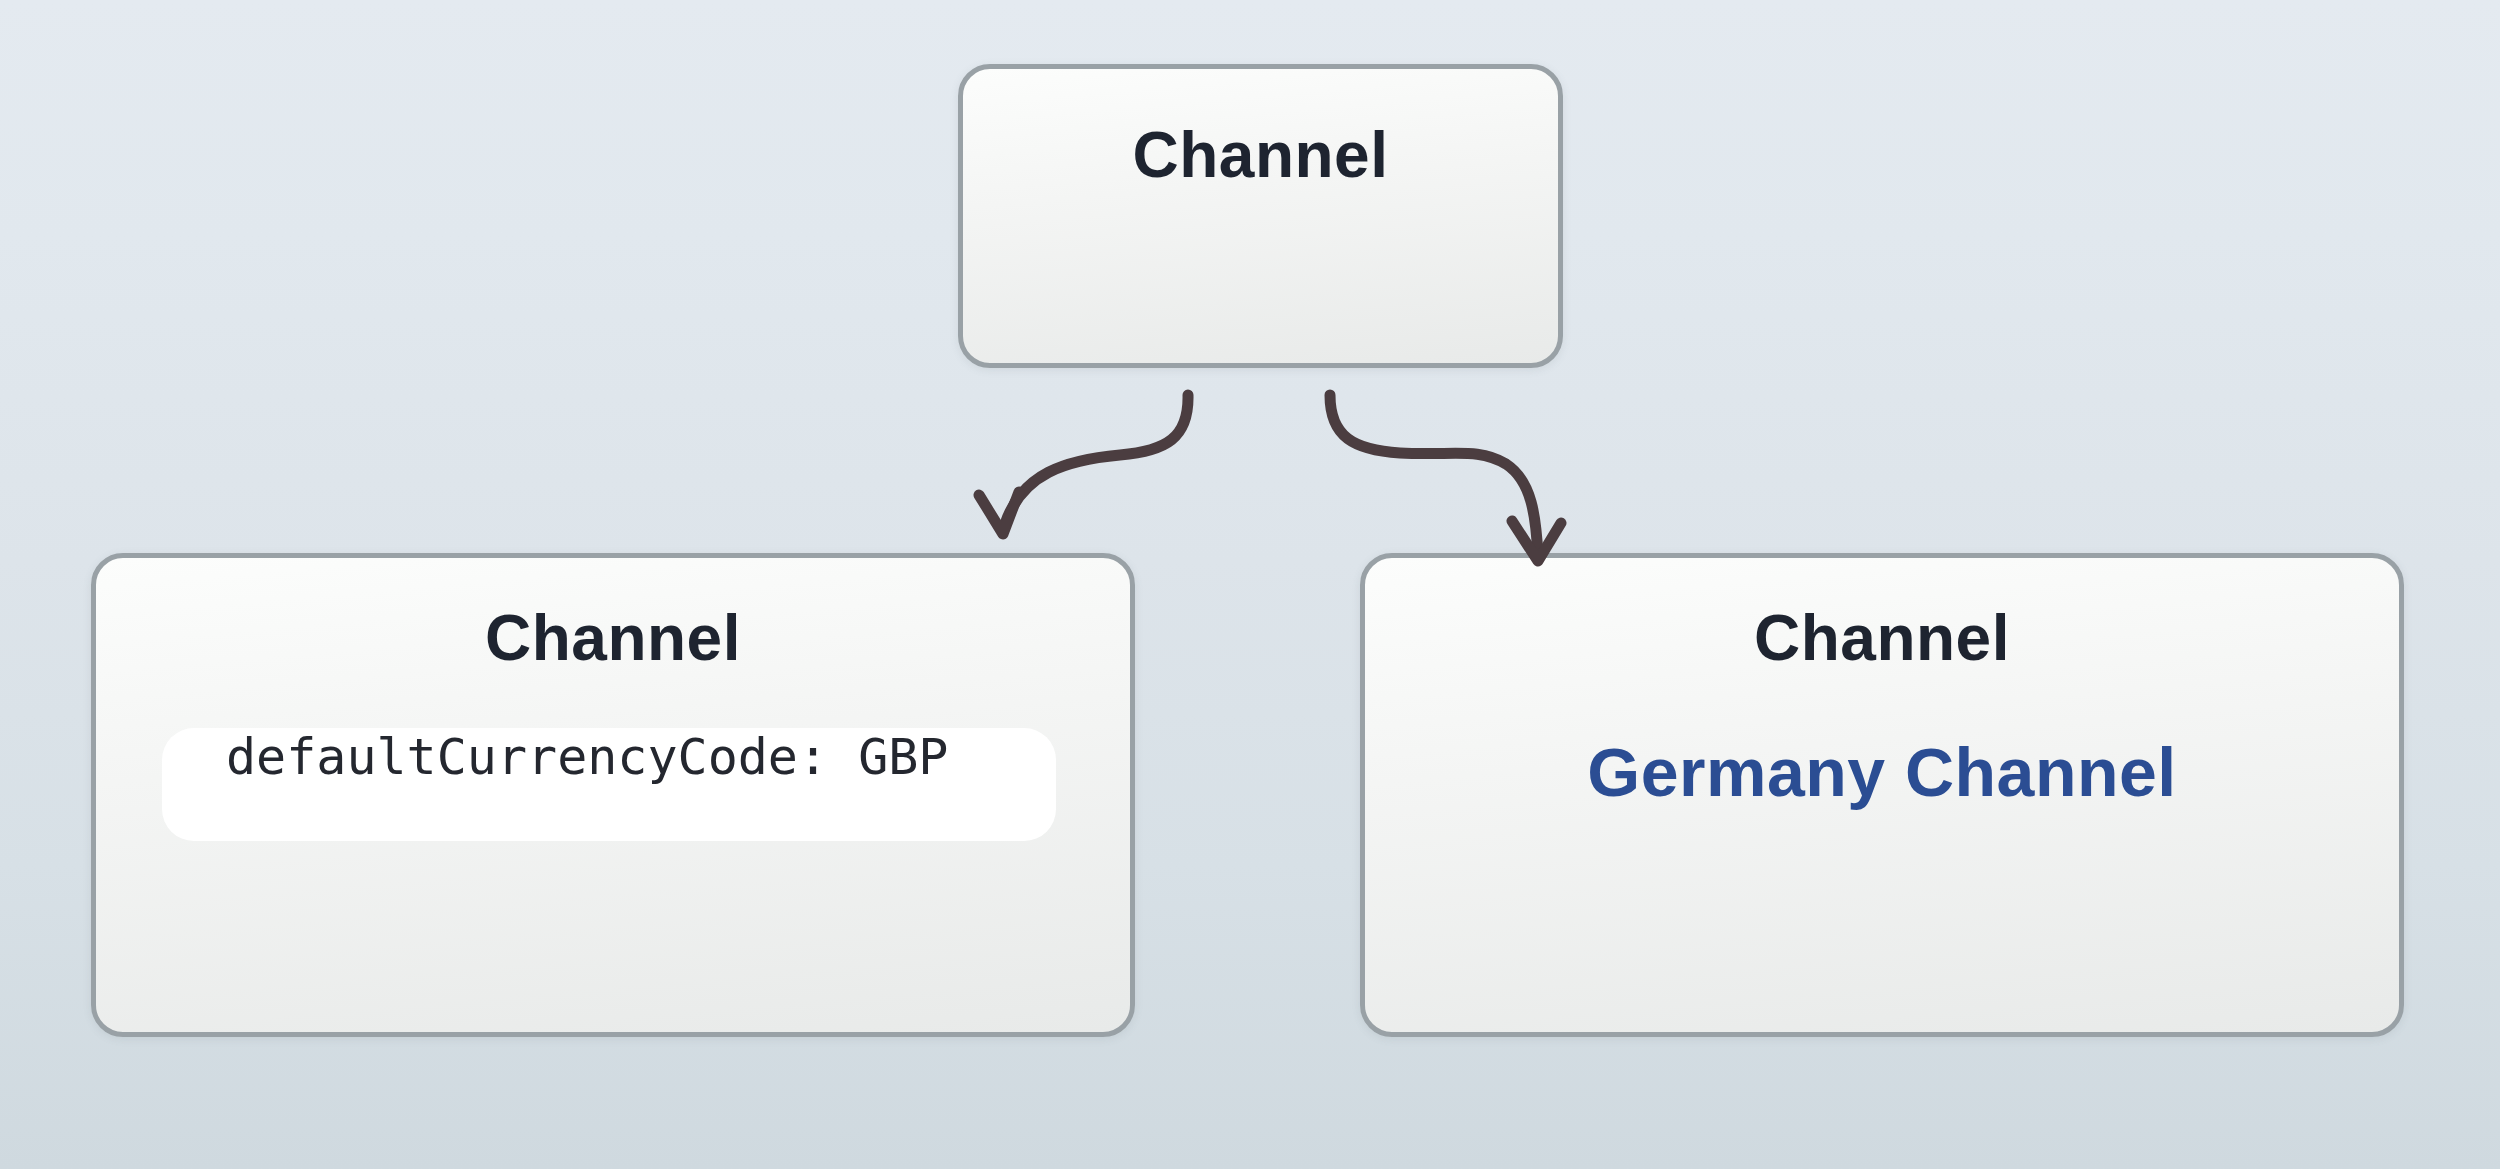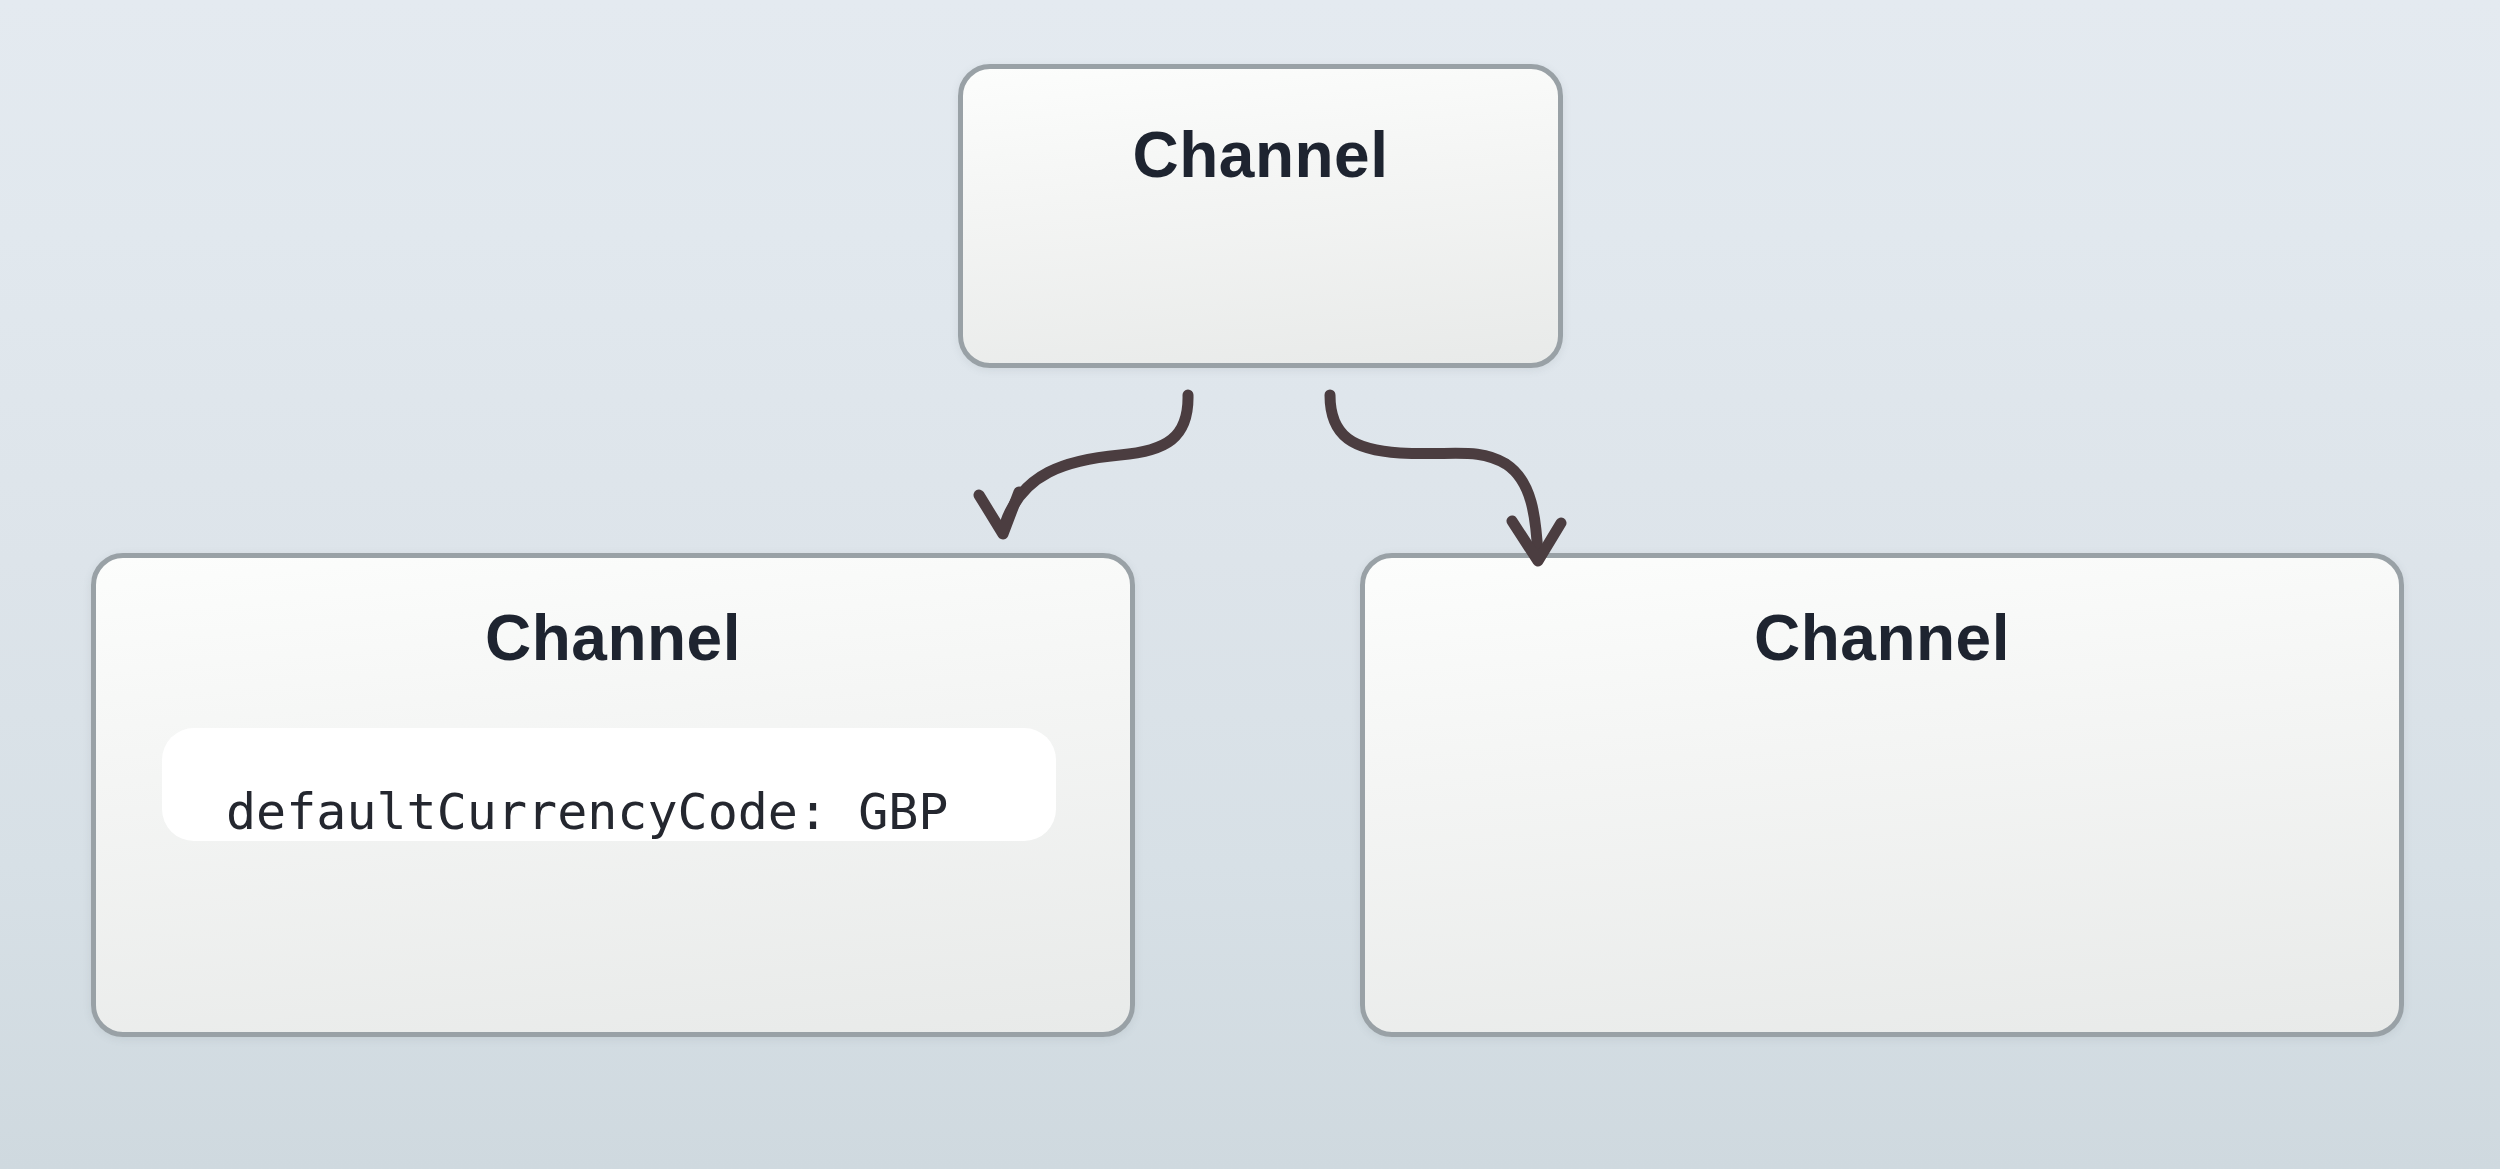--- a/index.html
+++ b/index.html
@@ -81,21 +81,21 @@
   .node-root .node-name { margin-top: 58px; }
   .prop-pill {
     margin-top: 52px;
     align-self: stretch;
     margin-left: 66px;
     margin-right: 74px;
     height: 113px;
     background: #ffffff;
     border-radius: 32px;
     display: flex;
-    align-items: flex-end;
+    align-items: flex-start;
     padding-left: 64px;
     box-sizing: border-box;
   }
   .prop-code {
     font-family: "DejaVu Sans Mono", monospace;
     font-size: 50px;
     font-weight: 500;
     color: #24272f;
     white-space: pre;
   }
@@ -111,20 +111,21 @@
 
   <div class="node node-child node-left">
     <div class="node-type">Channel</div>
     <div class="prop-pill">
       <span class="prop-code">defaultCurrencyCode: GBP</span>
     </div>
   </div>
 
   <div class="node node-child node-right">
     <div class="node-type">Channel</div>
+    <div class="node-name">Germany Channel</div>
   </div>
 
   <svg class="arrows" viewBox="0 0 2500 1169" xmlns="http://www.w3.org/2000/svg">
     <g>
       <path class="arrow-line" d="M 1188 395 C 1189 438 1166 451 1120 455 C 1066 460 1022 473 1005 524" stroke="#4b3d40"></path>
       <path class="arrow-head" d="M 979 495 L 1003 534 L 1019 492" stroke="#4b3d40"></path>
     </g>
     <g>
       <path class="arrow-line" d="M 1330 395 C 1330 437 1354 450 1400 453 C 1452 456 1478 447 1506 464 C 1532 481 1536 517 1538 556" stroke="#4b3d40"></path>
       <path class="arrow-head" d="M 1512 521 L 1538 561 L 1561 523" stroke="#4b3d40"></path>

